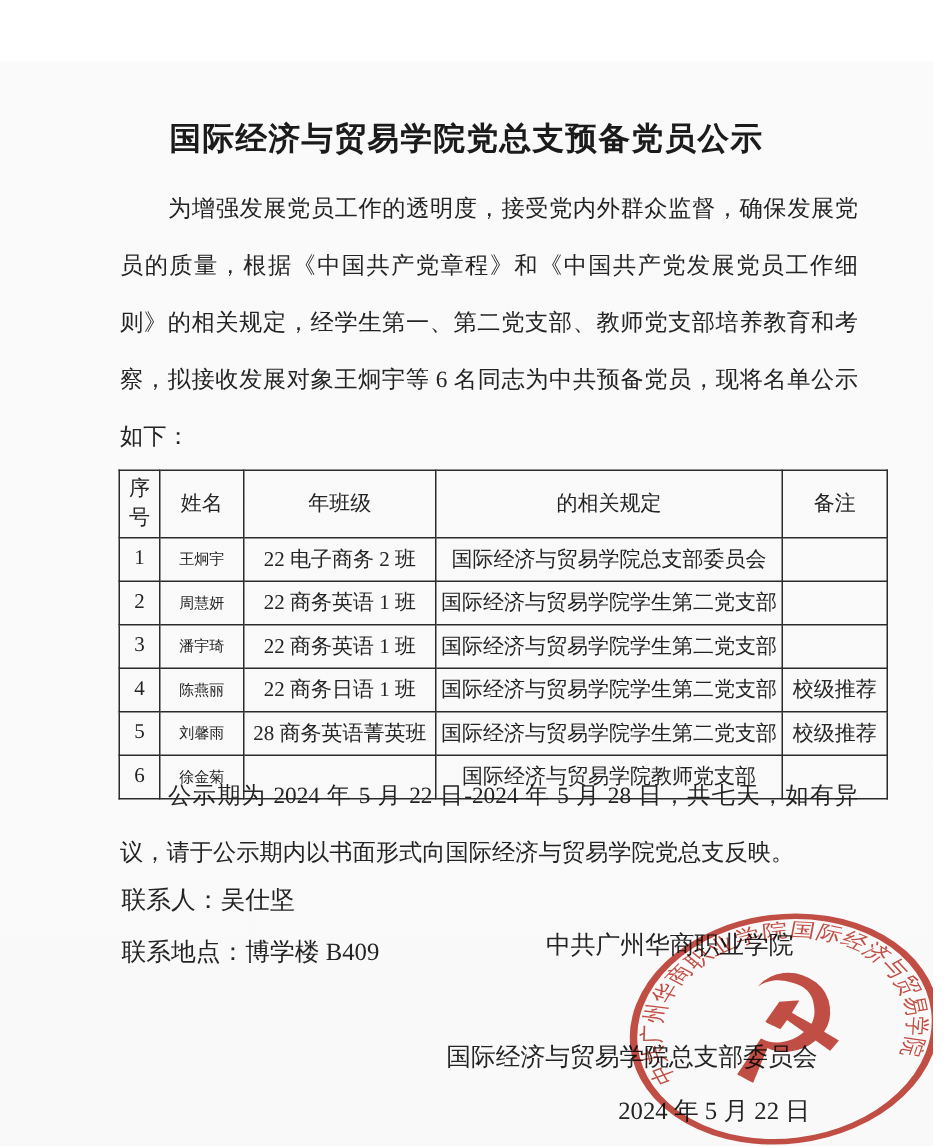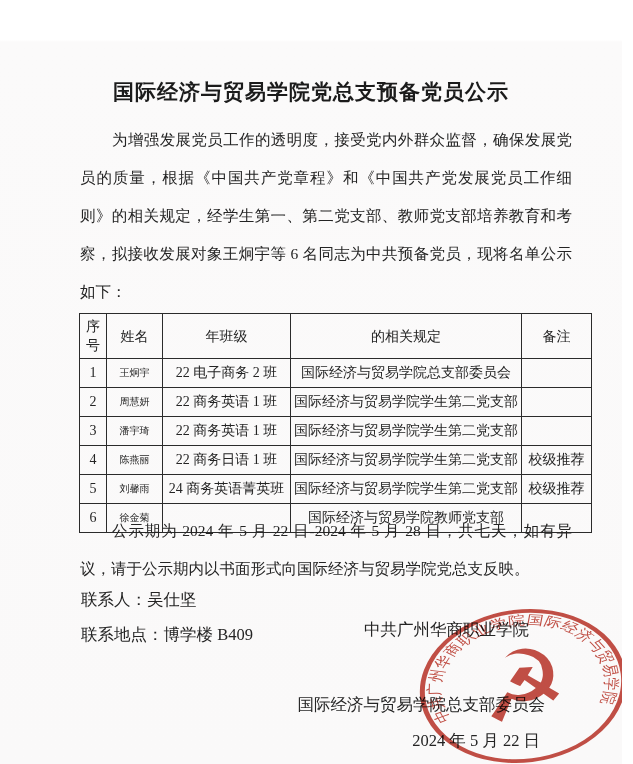--- a/index.html
+++ b/index.html
@@ -110,21 +110,21 @@
       <tr>
         <td>4</td>
         <td class="name-cell">陈燕丽</td>
         <td>22 商务日语 1 班</td>
         <td>国际经济与贸易学院学生第二党支部</td>
         <td>校级推荐</td>
       </tr>
       <tr>
         <td>5</td>
         <td class="name-cell">刘馨雨</td>
-        <td>24 商务英语菁英班</td>
+        <td>28 商务英语菁英班</td>
         <td>国际经济与贸易学院学生第二党支部</td>
         <td>校级推荐</td>
       </tr>
       <tr>
         <td>6</td>
         <td class="name-cell">徐金菊</td>
         <td></td>
         <td>国际经济与贸易学院教师党支部</td>
         <td></td>
       </tr>

